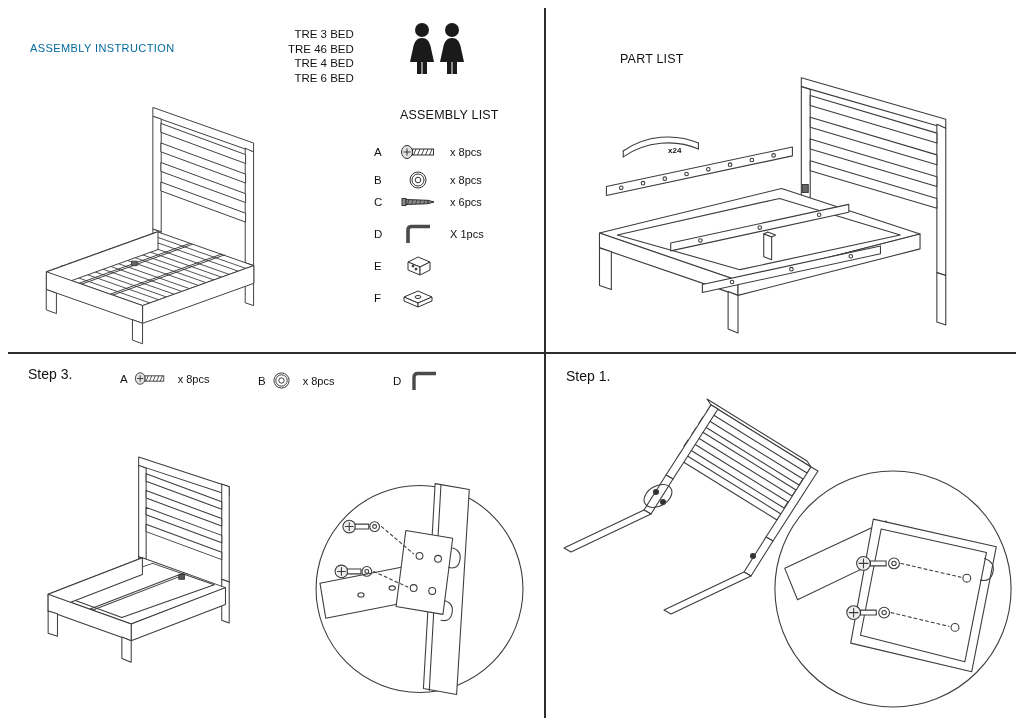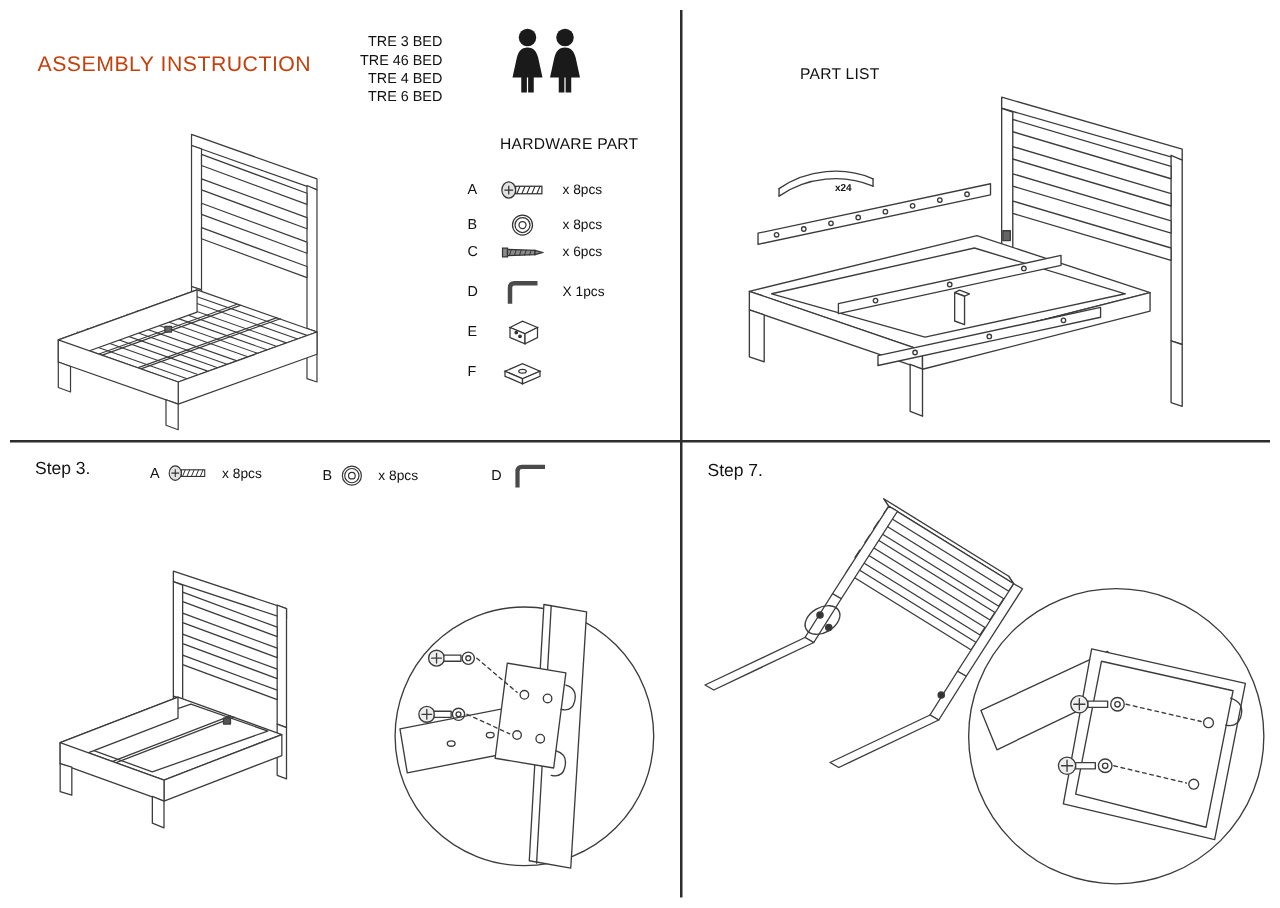--- a/index.html
+++ b/index.html
@@ -2,21 +2,21 @@
 <html><head>
 <meta charset="utf-8">
 <style>
   * { margin:0; padding:0; box-sizing:border-box; }
   html,body { background:#fff; }
   body { font-family:"Liberation Sans", sans-serif; color:#111; }
   .page { position:relative; width:1024px; height:726px; background:#fff; overflow:hidden; }
   .abs { position:absolute; }
   .vdiv { left:544px; top:8px; width:2px; height:710px; background:#2d2d2d; }
   .hdiv { left:8px; top:352px; width:1008px; height:2px; background:#2d2d2d; }
-  .title { font-size:17px; letter-spacing:.4px; color:#c2410c; }
+  .title { font-size:11px; letter-spacing:.4px; color:#0369a1; }
   .models { font-size:11.5px; line-height:14.5px;text-align:right; }
   .hw-wrap { width:180px; }
   .hw-head { font-size:12.5px; letter-spacing:.2px; }
   .hw-row { position:absolute; display:flex; align-items:center; }
   .hw-letter { width:18px; font-size:11.5px; }
   .hw-icon { width:52px; display:flex; justify-content:center; align-items:center; }
   .hw-qty { font-size:11px; margin-left:6px; white-space:nowrap; }
   .step-label { font-size:14px; }
   .shw { display:flex; align-items:center; gap:6px; }
   .shw .hw-letter { width:auto; }
@@ -89,21 +89,21 @@
         <polygon points="160,162 35,207 35,227 160,182"></polygon>
         <polygon points="268,200 143,245 143,265 268,220"></polygon>
         <polygon points="35,207 143,245 143,265 35,227"></polygon>
         <polygon points="35,227 46,231 46,254 35,250"></polygon>
         <polygon points="132,261 143,265 143,288 132,284"></polygon>
       </g>
     </g>
   </svg>
 
   <div class="abs hw-wrap" style="left:374px; top:108px; height:220px; position:absolute;">
-    <div class="hw-head" style="margin-left:26px;">HARDWARE PART</div>
+    <div class="hw-head" style="margin-left:26px;">ASSEMBLY LIST</div>
 
     <div class="hw-row" style="top:36px;">
       <span class="hw-letter">A</span>
       <span class="hw-icon">
         <svg width="36" height="16" viewBox="0 0 36 16">
             <g stroke="#333" fill="#e2e2e2">
               <ellipse cx="7" cy="8" rx="5.5" ry="6.5"></ellipse>
               <path d="M3.5,8 h7 M7,4.5 v7" fill="none"></path>
               <rect x="12.5" y="5" width="21" height="6" fill="#fff"></rect>
               <path d="M16,5 l-2.5,6 M20,5 l-2.5,6 M24,5 l-2.5,6 M28,5 l-2.5,6 M32,5 l-2.5,6" fill="none" stroke-width="0.9"></path>
@@ -177,21 +177,21 @@
               <polygon points="3,9 17,15 17,19 3,13"></polygon>
               <polygon points="17,15 31,9 31,13 17,19"></polygon>
               <ellipse cx="17" cy="9" rx="3" ry="1.5" fill="none"></ellipse>
             </g>
           </svg>
       </span>
       <span class="hw-qty"></span>
     </div>
   </div>
 
-  <div class="abs hw-head" style="left:620px; top:52px;margin-left:20px;">PART LIST</div>
+  <div class="abs hw-head" style="left:620px; top:52px;">PART LIST</div>
 
   <svg class="abs" style="left:552px; top:40px;" width="465" height="302" viewBox="0 0 470 305">
     <g class="ln">
       <g>
         <polygon points="252,38 398,80 398,89 252,47"></polygon>
         <polygon points="252,47 261,50 261,185 252,182"></polygon>
         <polygon points="389,85 398,89 398,238 389,235"></polygon>
         <polygon points="261,56 389,94 389,104 261,66"></polygon>
         <polygon points="261,78 389,116 389,126 261,88"></polygon>
         <polygon points="261,100 389,138 389,148 261,110"></polygon>
@@ -347,21 +347,21 @@
         <circle cx="32" cy="106" r="6.5" fill="#eee"></circle>
         <path d="M28,106 h8 M32,102 v8"></path>
         <rect x="38" y="103.5" width="14" height="5" fill="#fff"></rect>
         <circle cx="58" cy="106" r="5"></circle>
           <circle cx="58" cy="106" r="2"></circle>
         <path d="M65,106 L100,122" stroke-dasharray="3,3"></path>
       </g>
     </g>
   </svg>
 
-  <div class="abs step-label" style="left:566px; top:368px;">Step 7.</div>
+  <div class="abs step-label" style="left:566px; top:368px;">Step 1.</div>
 
   <svg class="abs" style="left:556px; top:380px;" width="280" height="235" viewBox="0 0 280 235">
     <g class="ln">
       <g>
         <polygon points="151,19 251,81 255,87 155,25"></polygon>
         <polygon points="155,25 255,87 251,93 151,31"></polygon>
         <polygon points="147,37 247,99 243,105 143,43"></polygon>
         <polygon points="140,48 240,110 236,116 136,54"></polygon>
         <polygon points="132,60 232,122 228,128 128,66"></polygon>
         <polygon points="125,72 225,134 221,140 121,78"></polygon>

